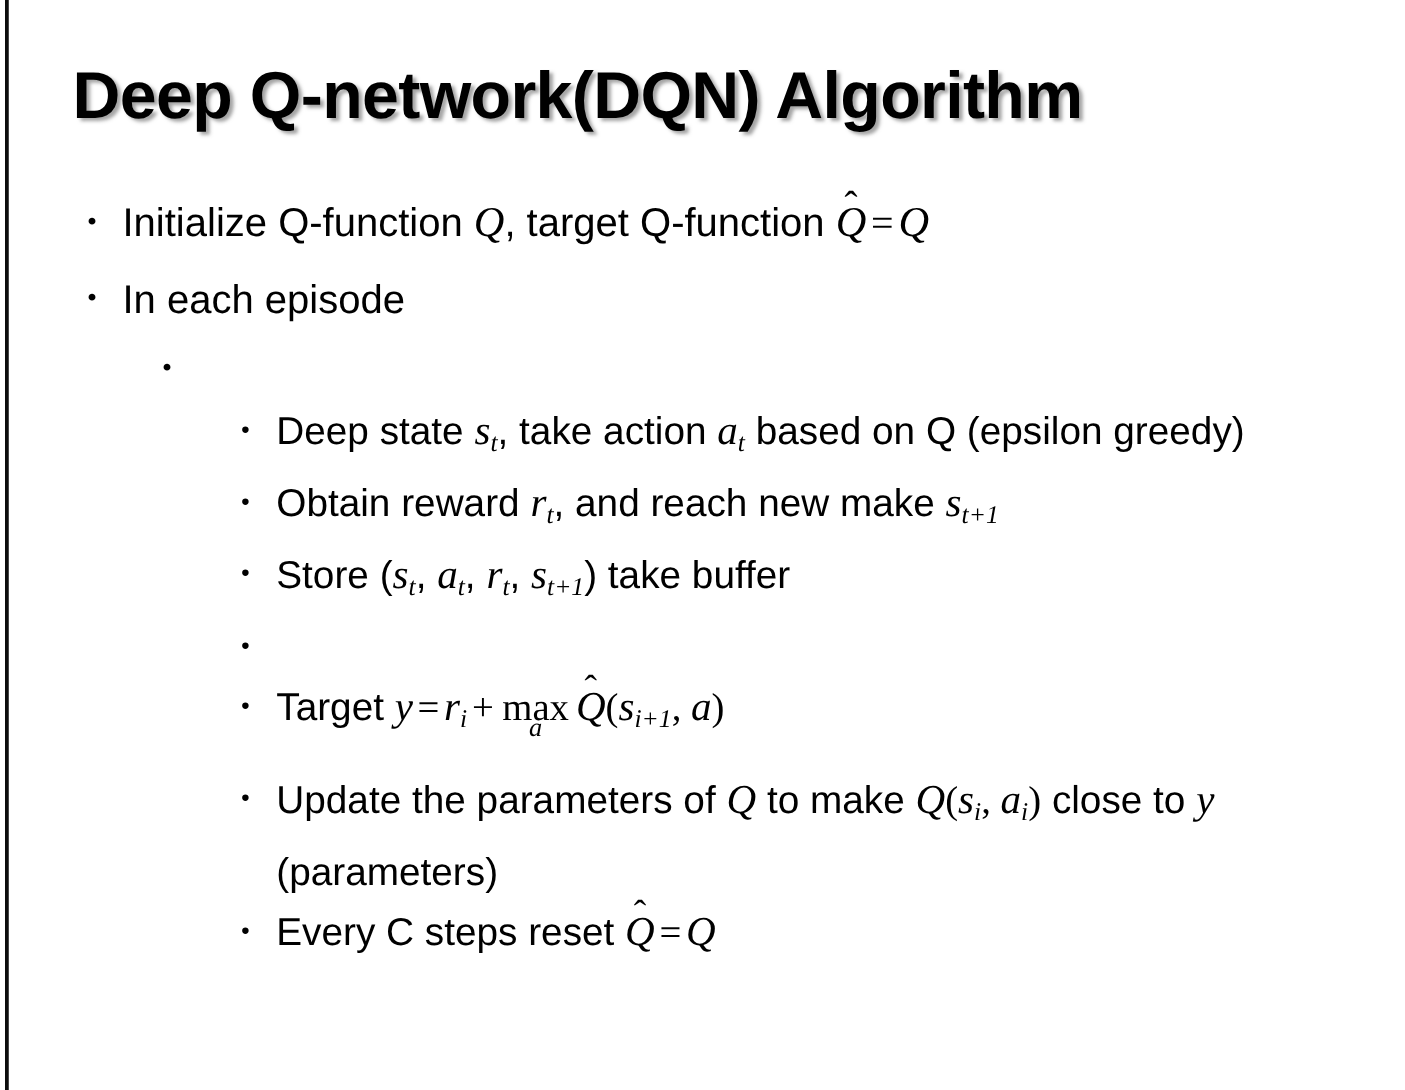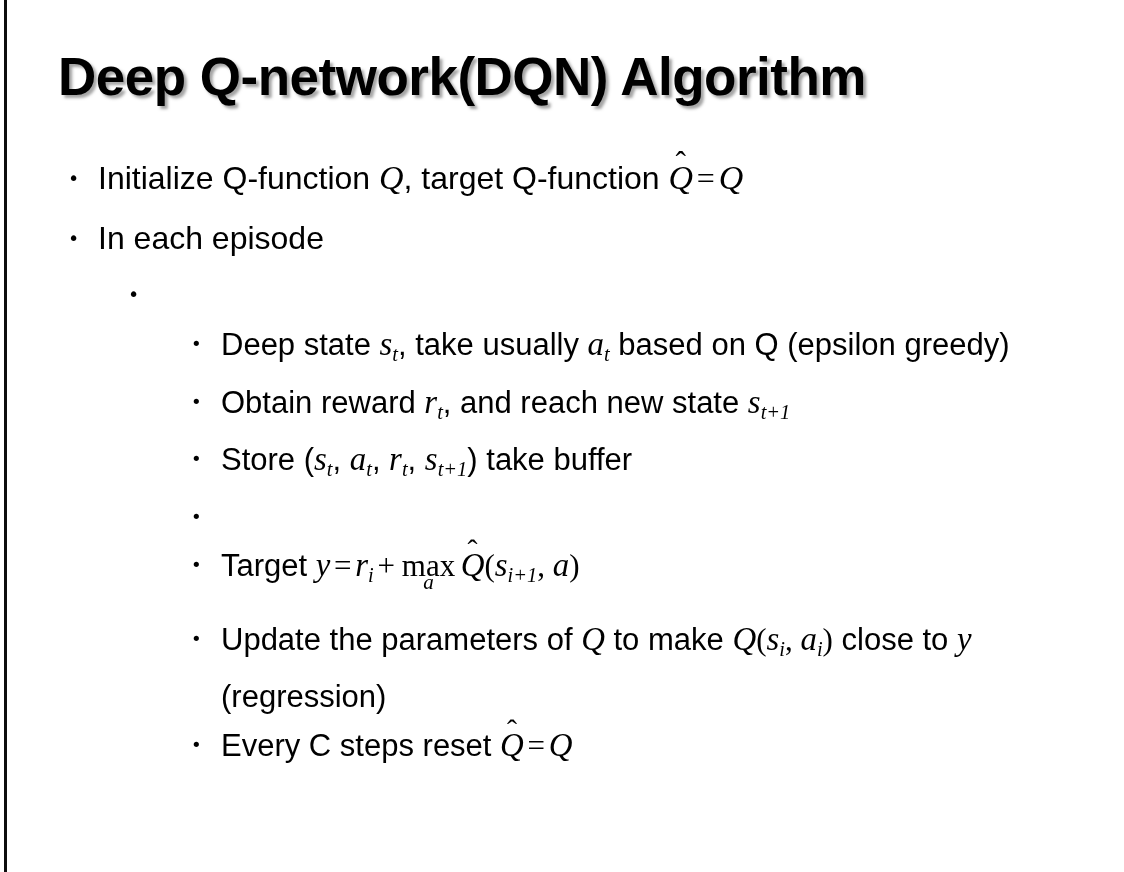--- a/index.html
+++ b/index.html
@@ -180,45 +180,45 @@
       <span class="dot">•</span>
       <span class="txt">In each episode</span>
     </div>
 
     <div class="bullet lvl2">
       <span class="dot">•</span>
     </div>
 
     <div class="bullet lvl3">
       <span class="dot">•</span>
-      <span class="txt"><span>Deep state </span><span class="m">s</span><span class="sub">t</span><span>, take usually </span><span class="m">a</span><span class="sub">t</span><span> based on Q (epsilon greedy)</span></span>
-    </div>
-
-    <div class="bullet lvl3">
-      <span class="dot">•</span>
-      <span class="txt"><span>Obtain reward </span><span class="m">r</span><span class="sub">t</span><span>, and reach new state </span><span class="m">s</span><span class="sub">t+1</span></span>
+      <span class="txt"><span>Deep state </span><span class="m">s</span><span class="sub">t</span><span>, take action </span><span class="m">a</span><span class="sub">t</span><span> based on Q (epsilon greedy)</span></span>
+    </div>
+
+    <div class="bullet lvl3">
+      <span class="dot">•</span>
+      <span class="txt"><span>Obtain reward </span><span class="m">r</span><span class="sub">t</span><span>, and reach new make </span><span class="m">s</span><span class="sub">t+1</span></span>
     </div>
 
     <div class="bullet lvl3">
       <span class="dot">•</span>
       <span class="txt"><span>Store (</span><span class="m">s</span><span class="sub">t</span><span>, </span><span class="m">a</span><span class="sub">t</span><span>, </span><span class="m">r</span><span class="sub">t</span><span>, </span><span class="m">s</span><span class="sub">t+1</span><span>) take buffer</span></span>
     </div>
 
     <div class="bullet lvl3">
       <span class="dot">•</span>
     </div>
 
     <div class="bullet lvl3" style="min-height:74px;">
       <span class="dot">•</span>
       <span class="txt"><span>Target </span><span class="m">y</span><span class="op">=</span><span class="m">r</span><span class="sub">i</span><span class="op">+</span><span class="maxop"><span>max</span><span class="lim">a</span></span><span class="qhat"><span class="hat">̂</span><span>Q</span></span><span class="mr">(</span><span class="m">s</span><span class="sub">i+1</span><span class="mr">, </span><span class="m">a</span><span class="mr">)</span></span>
     </div>
 
     <div class="bullet lvl3">
       <span class="dot">•</span>
-      <span class="txt"><span>Update the parameters of </span><span class="m">Q</span><span> to make </span><span class="m">Q</span><span class="mr">(</span><span class="m">s</span><span class="sub">i</span><span class="mr">, </span><span class="m">a</span><span class="sub">i</span><span class="mr">)</span><span> close to </span><span class="m">y</span><span> (regression)</span></span>
+      <span class="txt"><span>Update the parameters of </span><span class="m">Q</span><span> to make </span><span class="m">Q</span><span class="mr">(</span><span class="m">s</span><span class="sub">i</span><span class="mr">, </span><span class="m">a</span><span class="sub">i</span><span class="mr">)</span><span> close to </span><span class="m">y</span><span> (parameters)</span></span>
     </div>
 
     <div class="bullet lvl3" style="min-height:62px;">
       <span class="dot">•</span>
       <span class="txt"><span>Every C steps reset </span><span class="qhat"><span class="hat">̂</span><span>Q</span></span><span class="op">=</span><span class="m">Q</span></span>
     </div>
 
   </div>
 </div>
 

